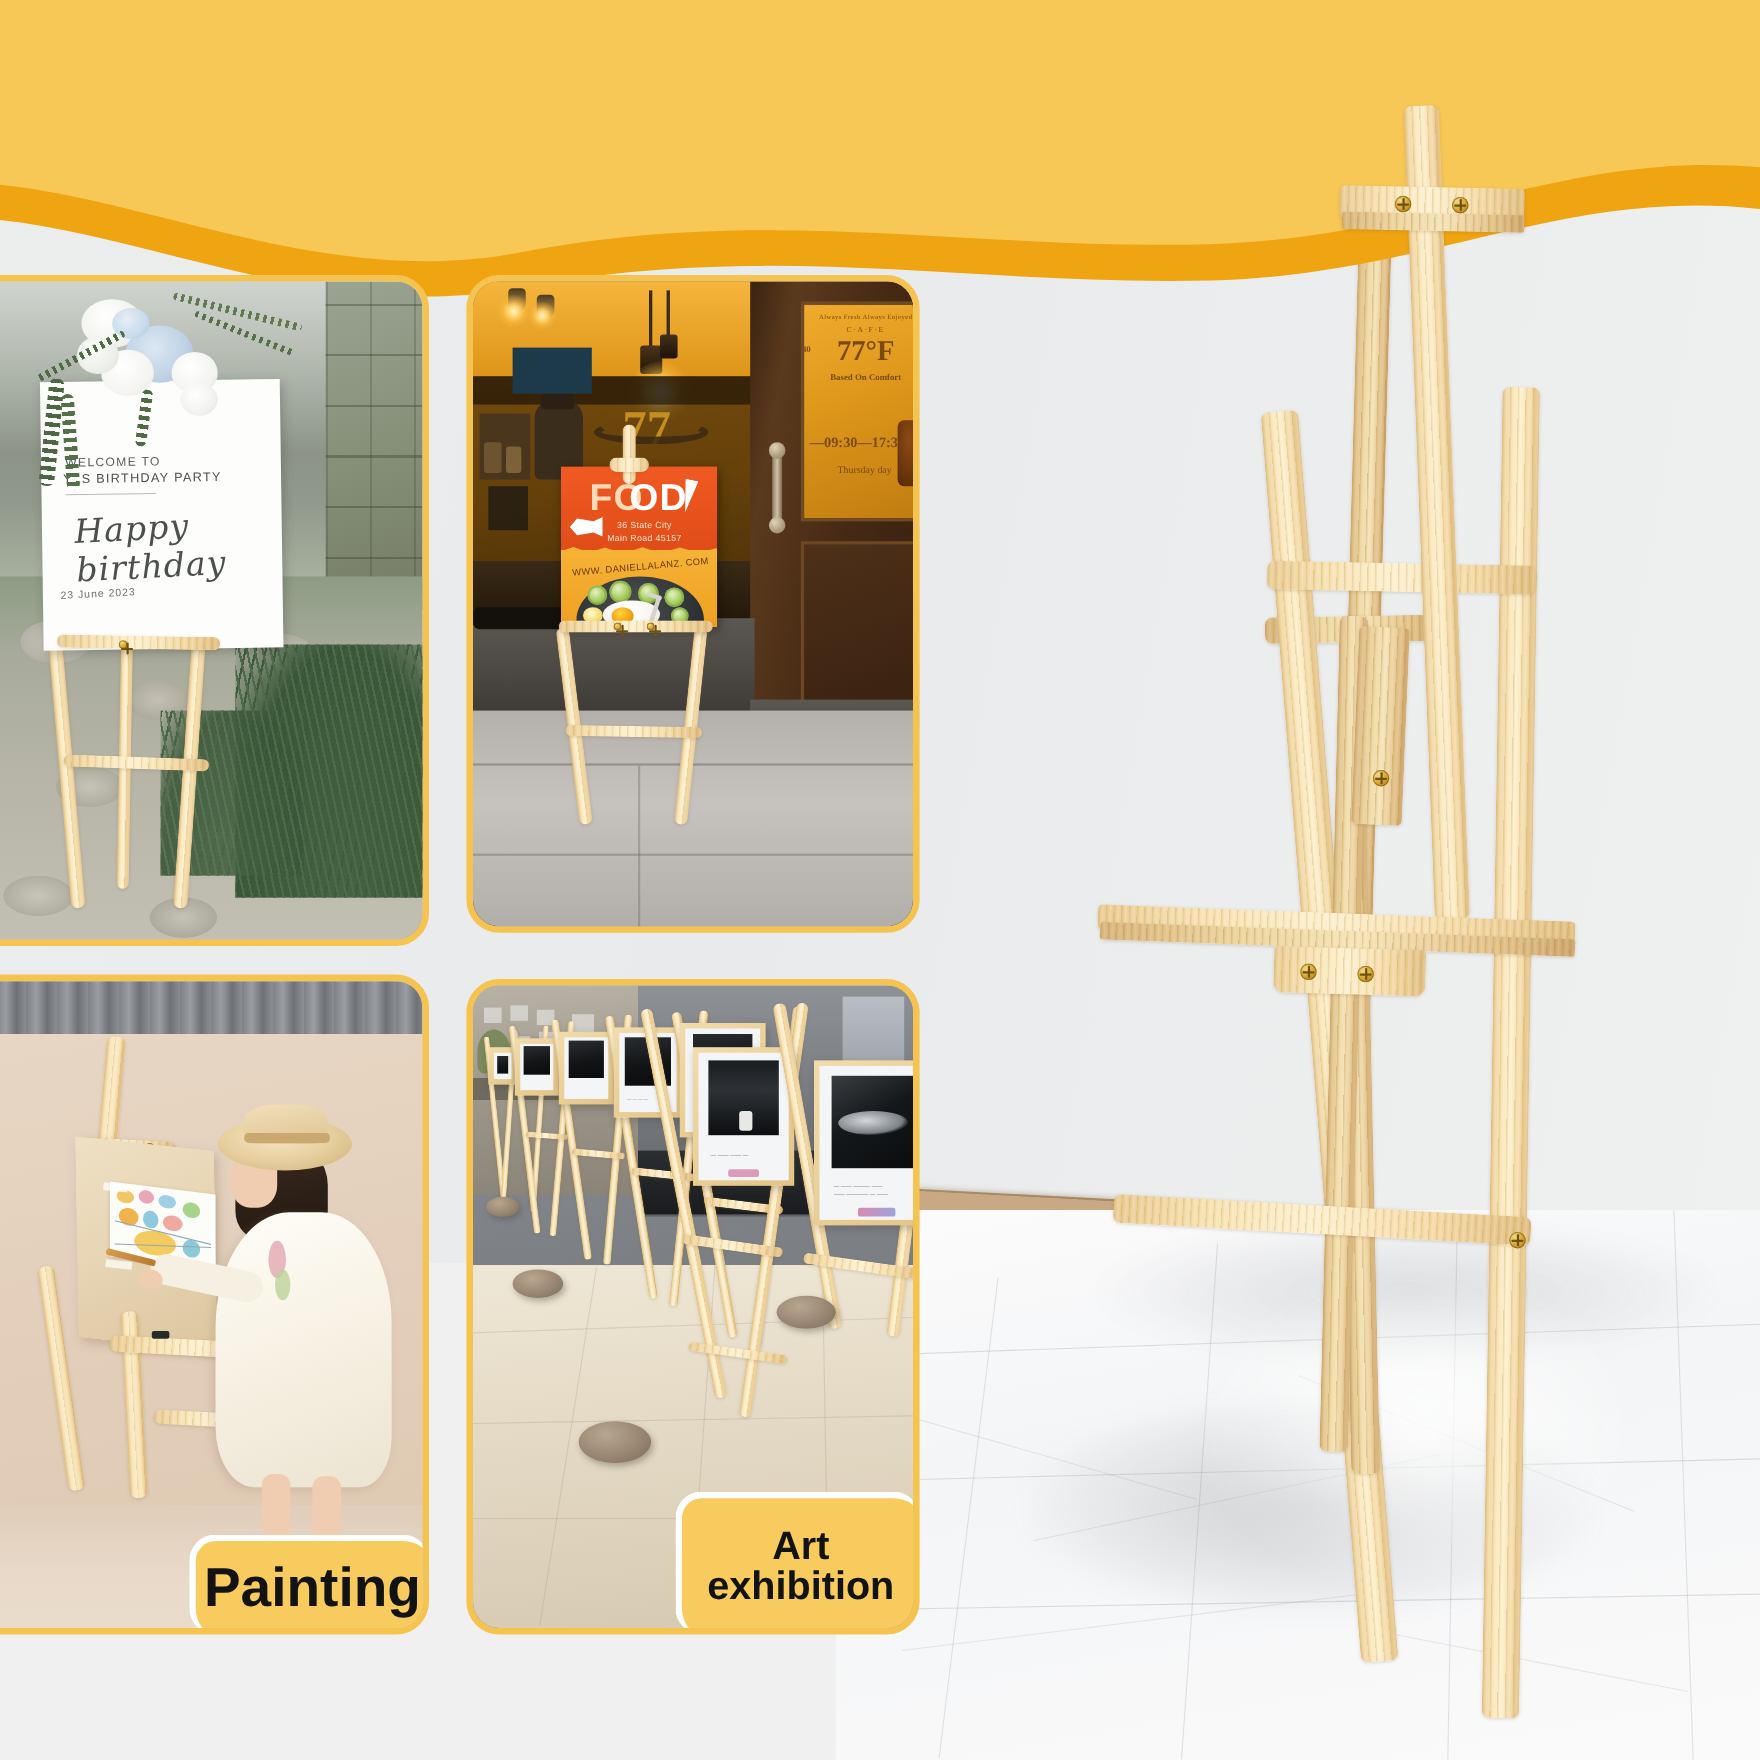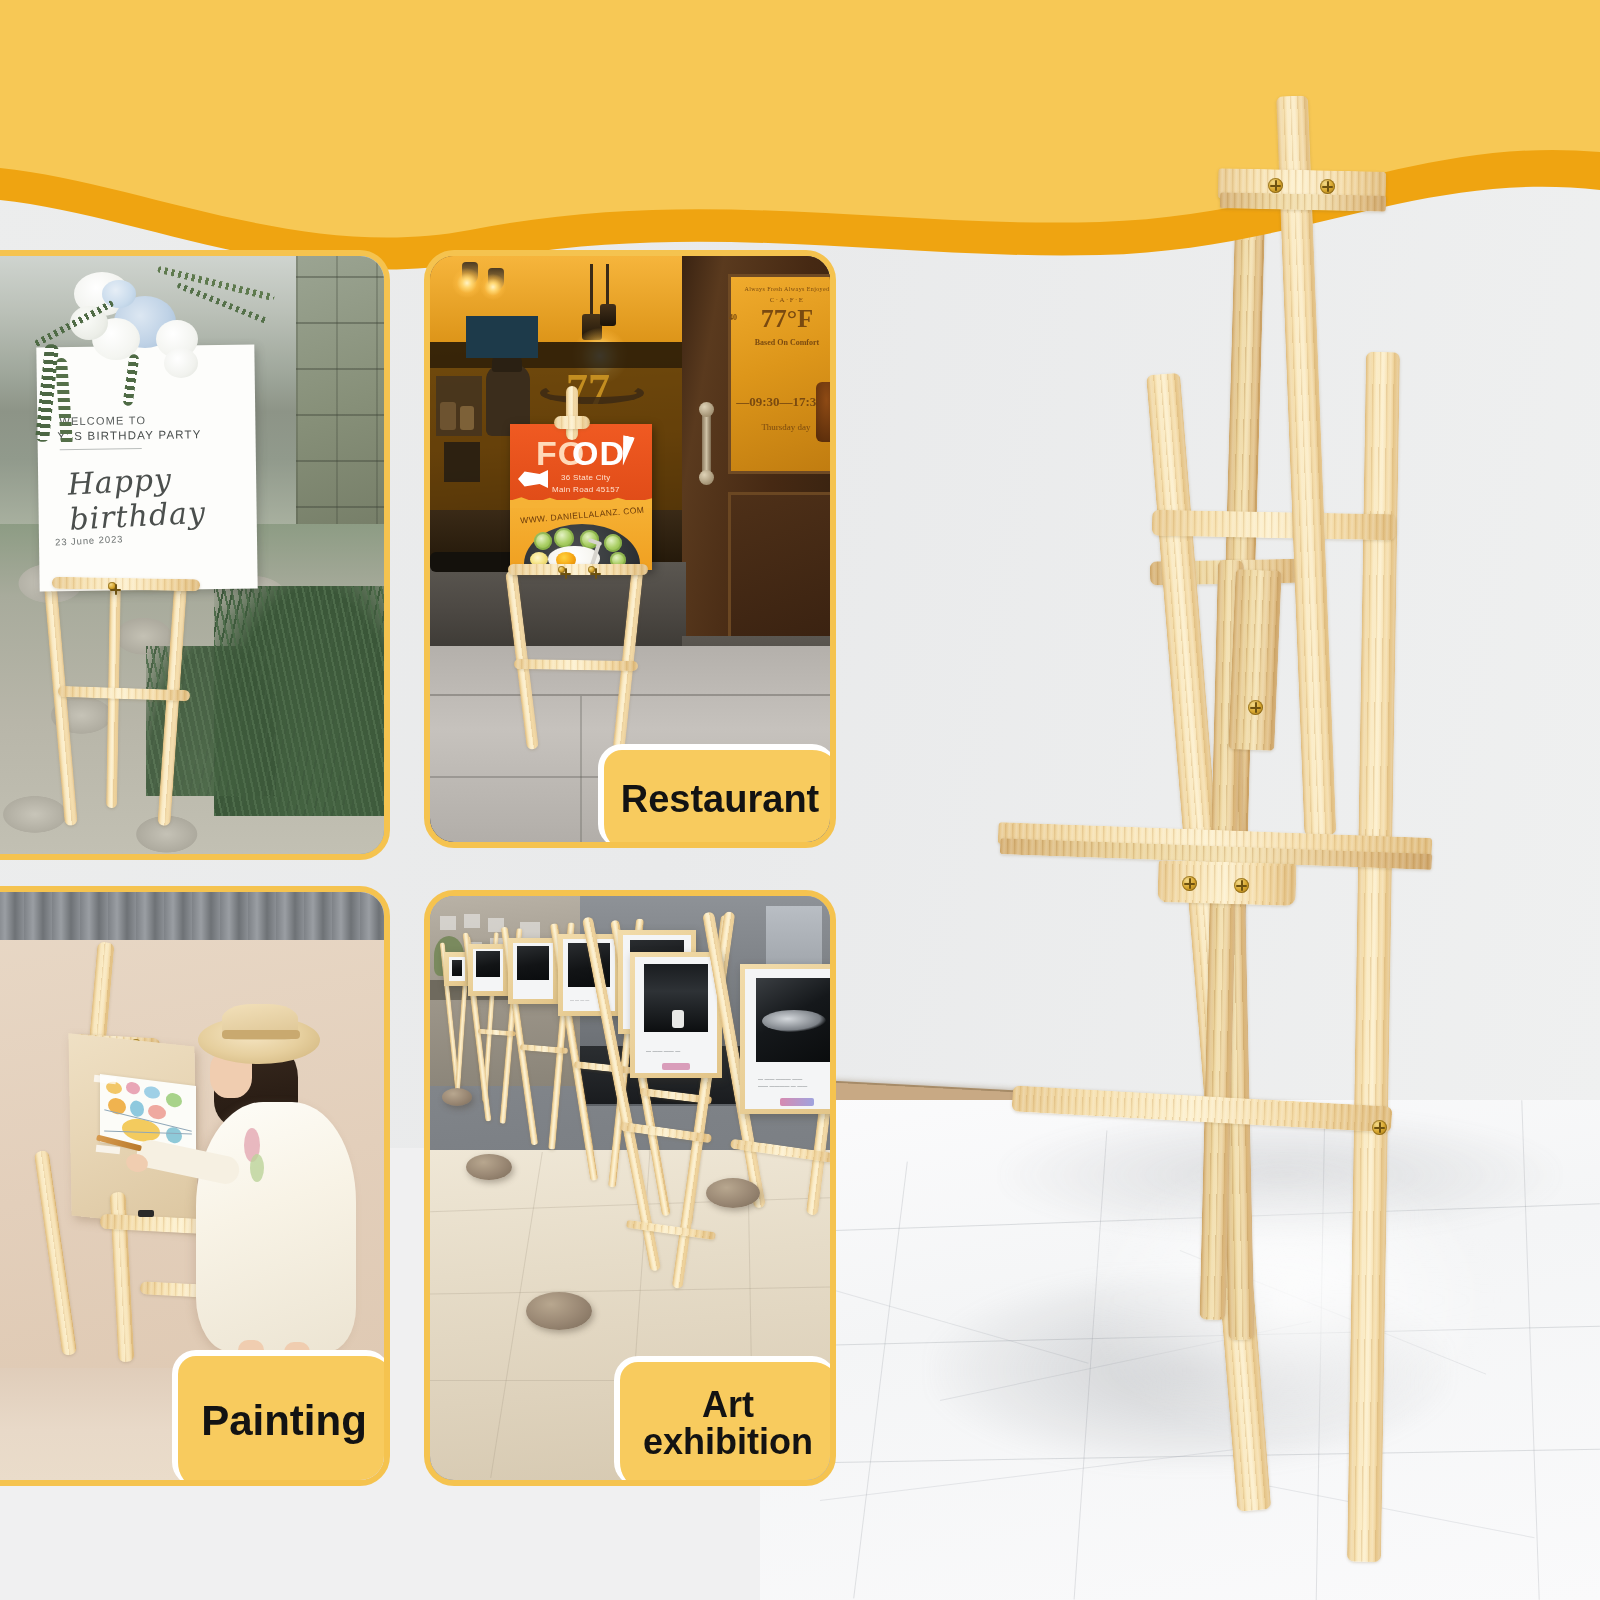--- a/index.html
+++ b/index.html
@@ -456,23 +456,20 @@
           <div class="r-cuke" style="left:70px;top:106px;width:19px;height:19px;"></div>
           <div class="r-cuke" style="left:94px;top:110px;width:18px;height:18px;"></div>
           <div class="r-cuke" style="left:100px;top:128px;width:16px;height:16px;"></div>
           <div class="r-egg" style="left:38px;top:122px;width:52px;height:26px;"></div>
           <div class="r-yolk" style="left:46px;top:128px;width:20px;height:16px;"></div>
           <div class="r-lemon" style="left:20px;top:128px;width:18px;height:15px;"></div>
           <div class="r-fork" style="left:82px;top:118px;width:4px;height:34px;transform:rotate(18deg);"></div>
           <div class="r-fork" style="left:78px;top:116px;width:14px;height:4px;transform:rotate(18deg);"></div>
         </div>
       </div>
-      <div class="chip" style="right:-6px;bottom:-6px;width:238px;height:104px;font-size:38px;">
-        <span>Restaurant</span>
-      </div>
     </div>
 
     <div class="card" style="left:-10px;top:886px;width:400px;height:600px;border-top-left-radius:0;border-bottom-left-radius:0;">
       <div class="photo">
         <div class="p-bg"></div>
         <div class="p-curtain"></div>
         <div class="p-floor"></div>
 
         <div class="wood" style="left:96px;top:50px;width:17px;height:130px;transform:rotate(5deg);"></div>
         <div class="wood" style="left:78px;top:144px;width:86px;height:15px;transform:rotate(3deg);z-index:3;"></div>
@@ -512,21 +509,21 @@
           <div class="p-girl-dress" style="left:4px;top:100px;width:160px;height:250px;border-radius:42% 40% 18% 22%;"></div>
           <div style="position:absolute;left:52px;top:126px;width:16px;height:34px;border-radius:50%;background:#e4a7b3;opacity:.8;"></div>
           <div style="position:absolute;left:58px;top:152px;width:14px;height:28px;border-radius:50%;background:#bcd39a;opacity:.8;"></div>
           <div class="p-arm" style="left:-56px;top:146px;width:104px;height:28px;transform:rotate(12deg);"></div>
           <div class="p-skin" style="left:-66px;top:152px;width:22px;height:18px;border-radius:50%;transform:rotate(12deg);"></div>
           <div class="p-brush" style="left:-96px;top:138px;width:46px;height:6px;transform:rotate(14deg);"></div>
           <div class="p-skin" style="left:46px;top:338px;width:26px;height:80px;border-radius:10px;"></div>
           <div class="p-skin" style="left:92px;top:340px;width:26px;height:78px;border-radius:10px;"></div>
         </div>
       </div>
-      <div class="chip" style="right:-6px;bottom:-6px;width:218px;height:136px;font-size:42px;">
+      <div class="chip" style="right:-6px;bottom:-6px;width:218px;height:91px;font-size:50px;">
         <span>Painting</span>
       </div>
     </div>
 
     <div class="card" style="left:424px;top:890px;width:412px;height:596px;">
       <div class="photo">
         <div class="a-bg"></div>
         <div class="a-cityside">
           <div class="a-citywin" style="left:10px;top:20px;width:16px;height:14px;"></div>
           <div class="a-citywin" style="left:34px;top:18px;width:16px;height:14px;"></div>

